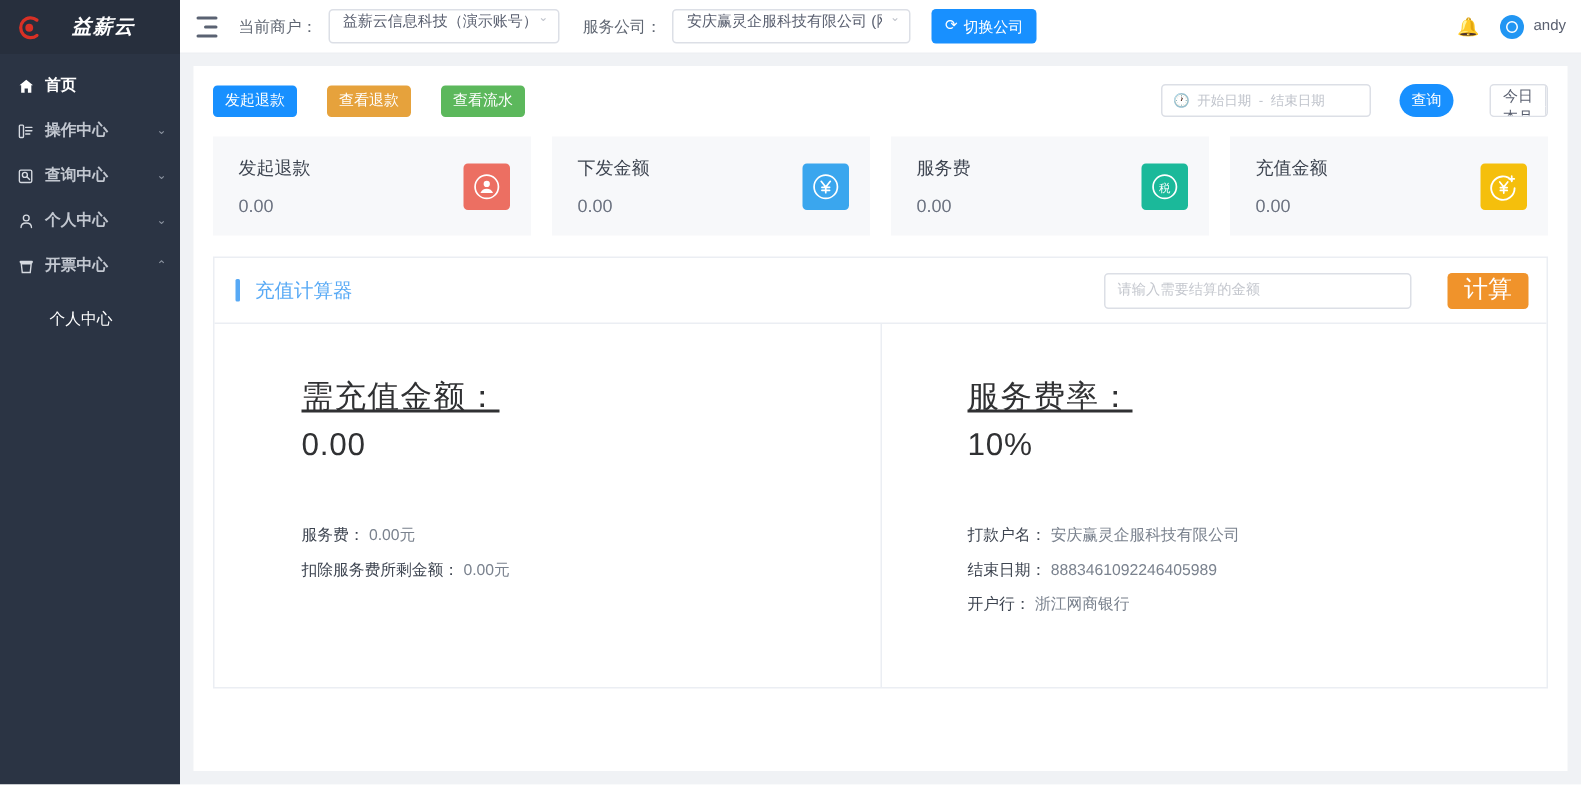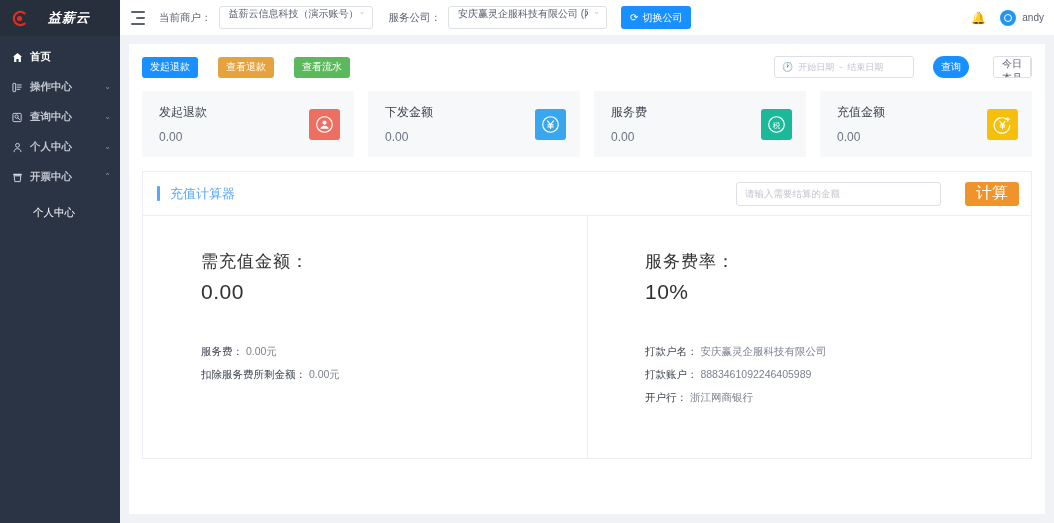--- a/index.html
+++ b/index.html
@@ -209,21 +209,21 @@
   .calc-btn {
     height: 24px; background: #f0932b; color: #fff; border: none;
     border-radius: 3px; font-size: 16px; padding: 0 11px;
     margin-left: 24px; cursor: pointer; font-family: inherit;
   }
   .calc-body { flex: 1; display: flex; }
   .calc-col { flex: 1; padding: 34px 0 0 58px; }
   .calc-col.right {
     border-left: 1px solid #ebeef3; padding-left: 57px;
   }
-  .big-label { font-size: 17px; color: #303133; letter-spacing: 1px; }
+  .big-label { font-size: 21px; color: #303133; letter-spacing: 1px; text-decoration: underline; }
   .big-value {
     font-size: 21px; color: #303133; margin-top: 7px; letter-spacing: 0.5px;
   }
   .detail-list { margin-top: 41px; }
   .detail-row {
     font-size: 10.5px; color: #3d4450; margin-bottom: 9px;
     white-space: nowrap;
   }
   .detail-row .dv { color: #7a828e; }
   .calc-col.right .detail-list { margin-top: 41px; }
@@ -447,21 +447,21 @@
 
             <div class="calc-col right">
               <div class="big-label">服务费率：</div>
               <div class="big-value">10%</div>
               <div class="detail-list">
                 <div class="detail-row">
                   <span>打款户名：</span>
                   <span class="dv">安庆赢灵企服科技有限公司</span>
                 </div>
                 <div class="detail-row">
-                  <span>打款账户：</span>
+                  <span>结束日期：</span>
                   <span class="dv">8883461092246405989</span>
                 </div>
                 <div class="detail-row">
                   <span>开户行：</span>
                   <span class="dv">浙江网商银行</span>
                 </div>
               </div>
             </div>
 
           </div>

